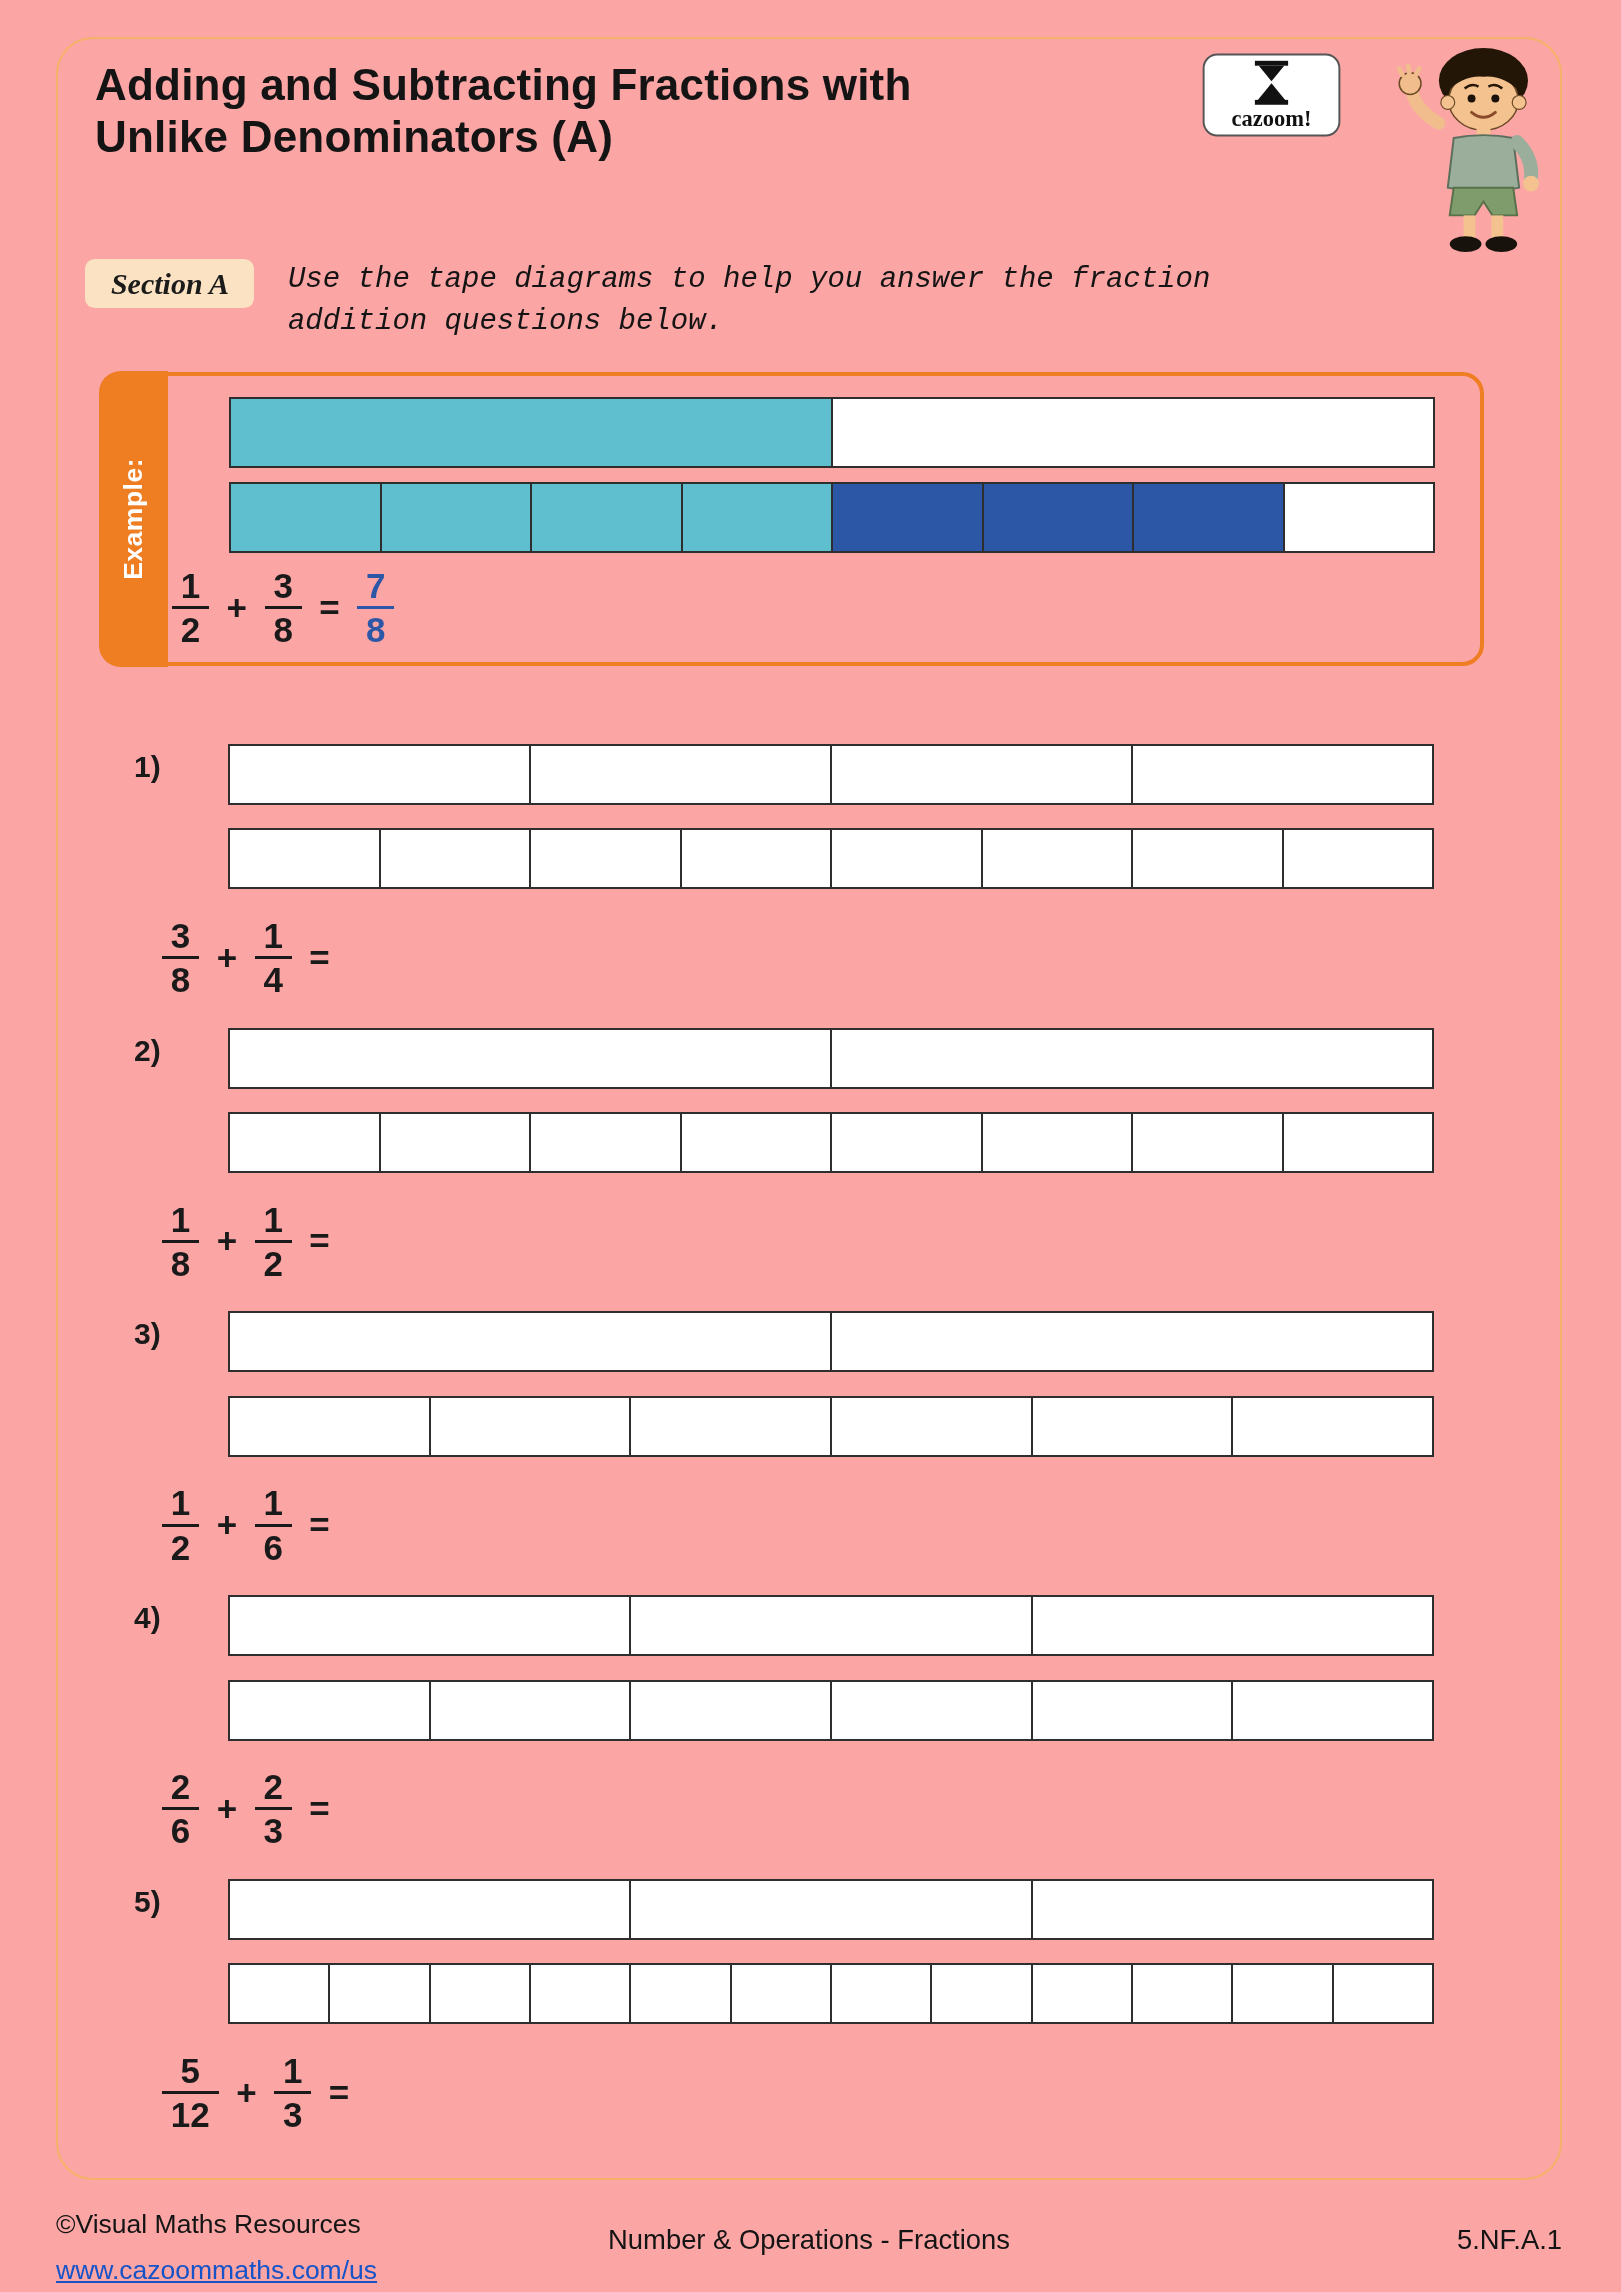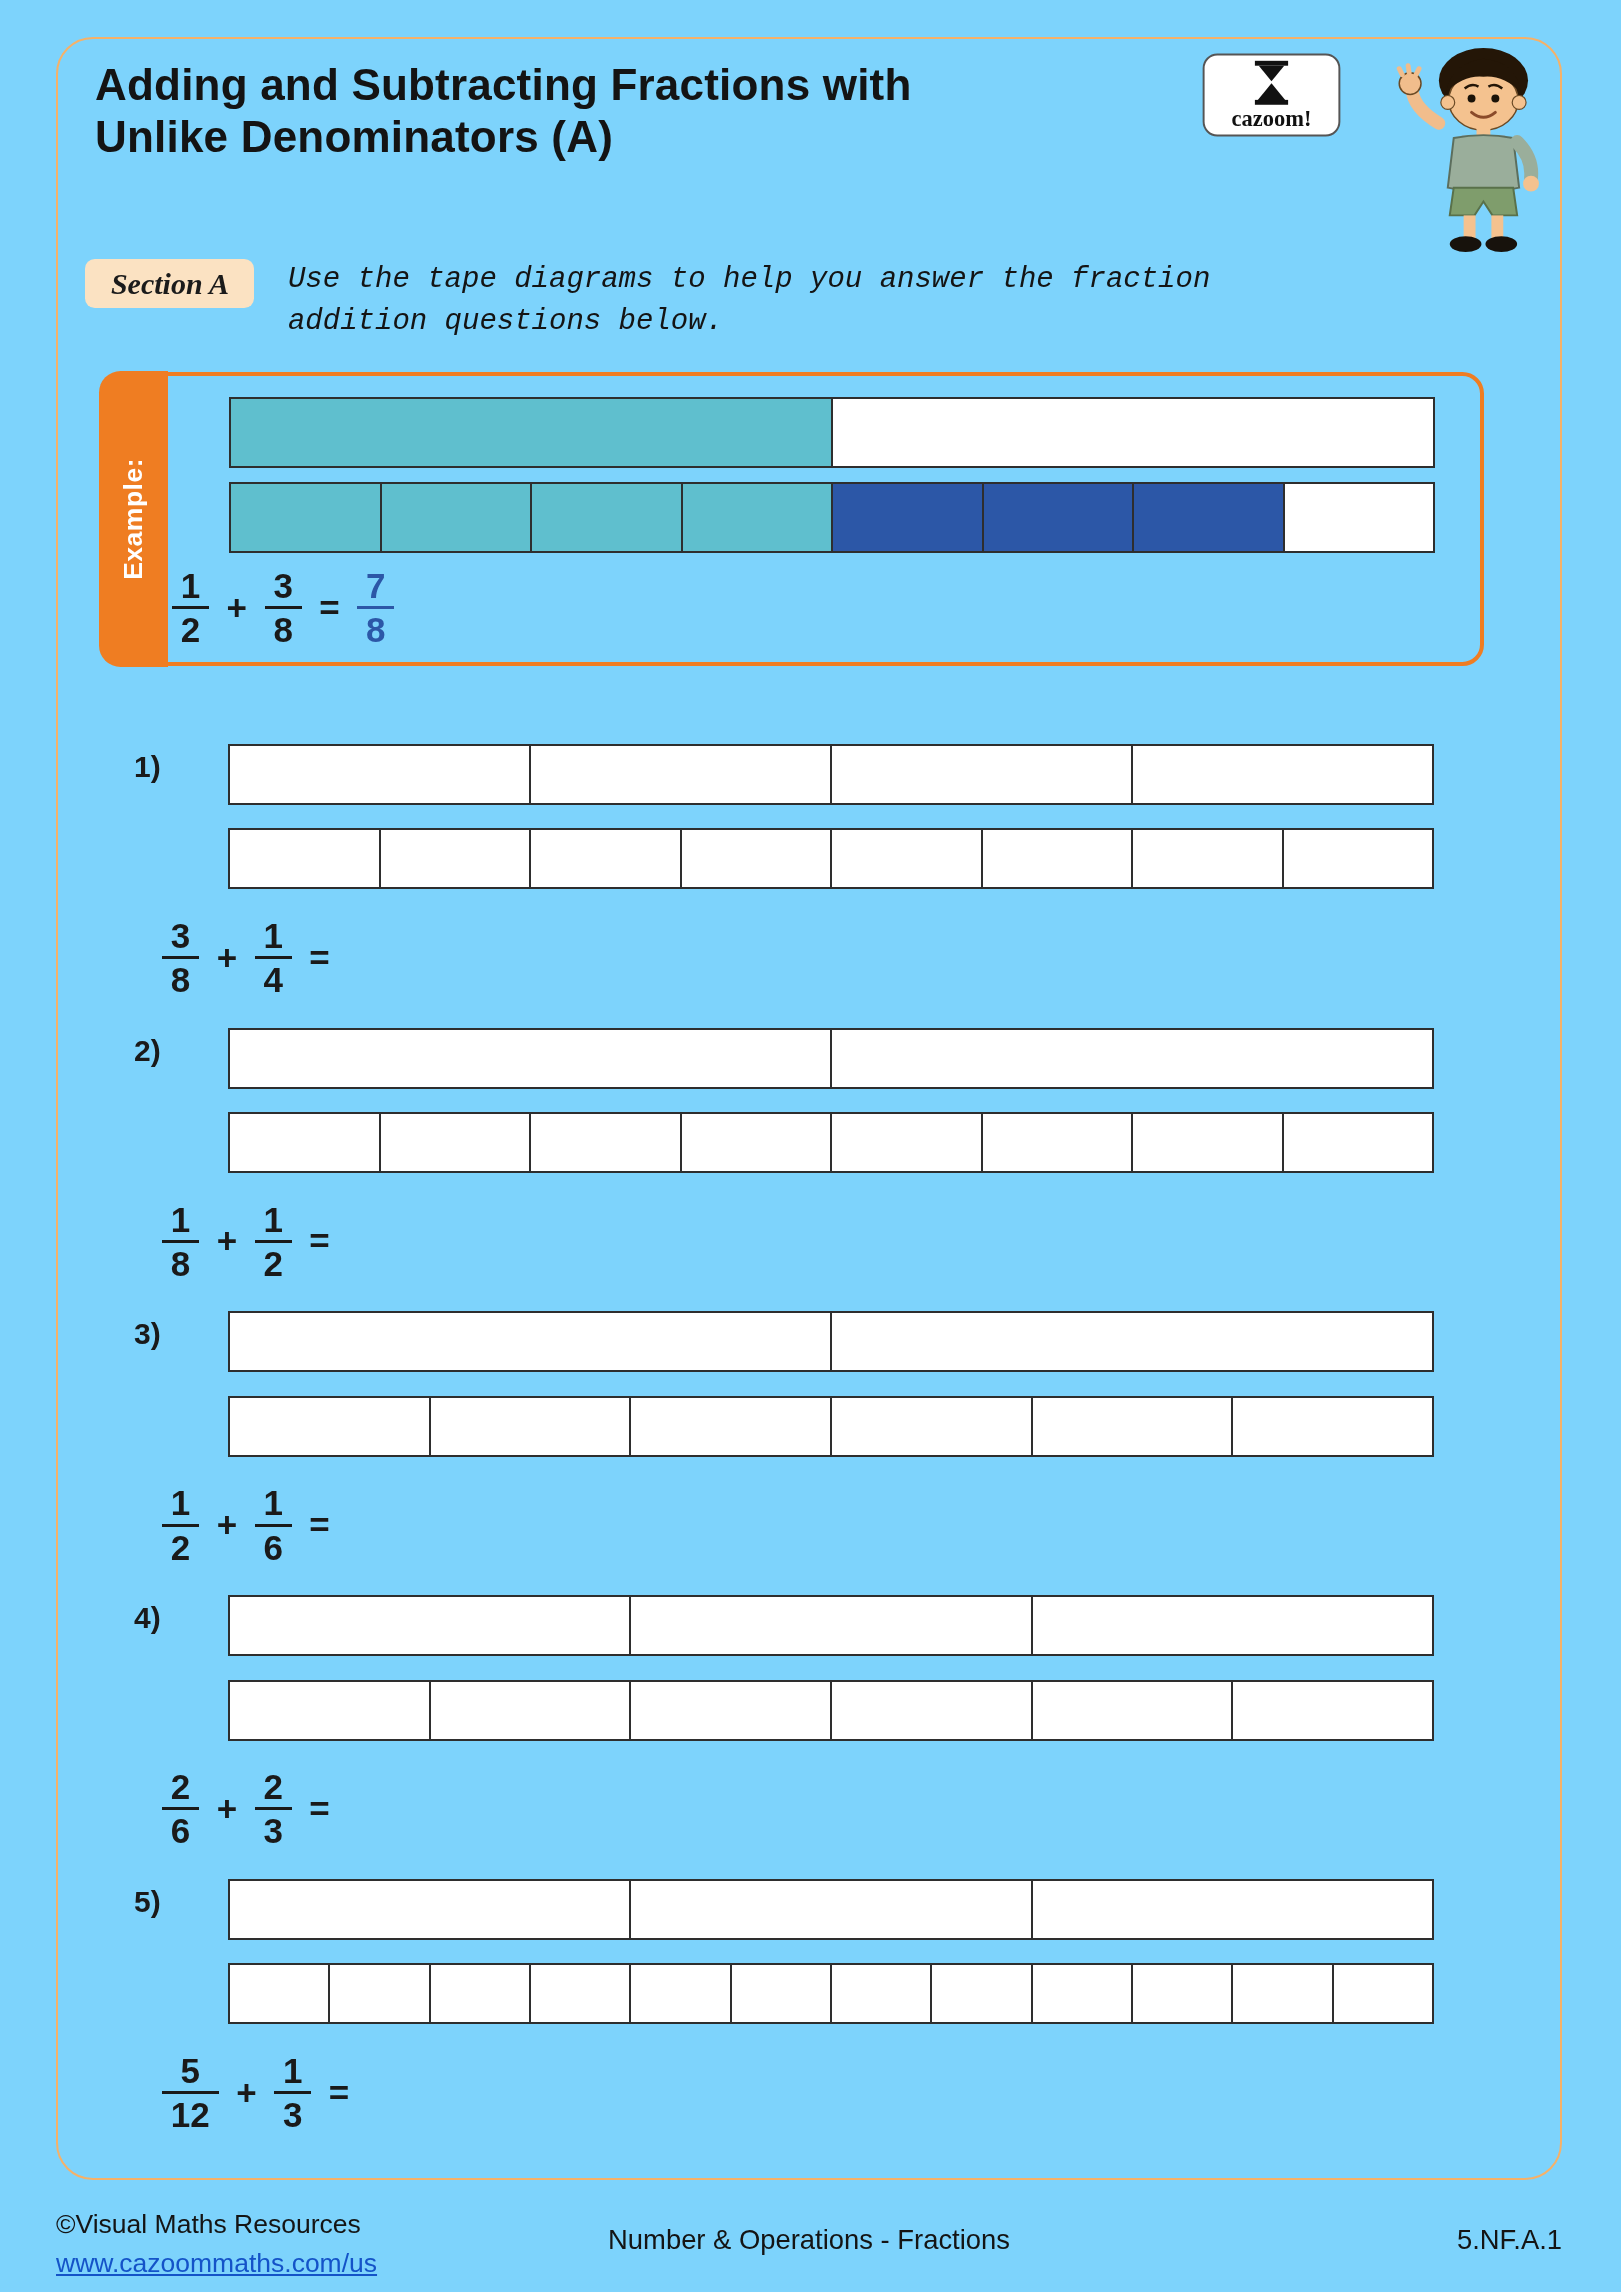--- a/index.html
+++ b/index.html
@@ -1,17 +1,17 @@
 <!DOCTYPE html>
 <html><head>
 <meta charset="utf-8">
 <style>
   * { margin:0; padding:0; box-sizing:border-box; }
   body { font-family:"Liberation Sans", sans-serif; background:#ffffff; }
-  .sheet { position:relative; width:1621px; height:2293px; background:#7dd3fc; overflow:hidden; }
+  .sheet { position:relative; width:1621px; height:2293px; background:#fca5a5; overflow:hidden; }
 
   
   .frame { position:absolute; left:56px; top:37px; width:1506px; height:2143px;
            border:2.9px solid #F6B168; border-radius:37px; }
 
   
   .header { position:relative; height:208px; }
   .title { position:absolute; left:37px; top:19.6px; font-size:44px; font-weight:700;
            line-height:1.2; color:#141414; letter-spacing:0.2px; }
   .logo { position:absolute; left:1144px; top:13.7px; }
@@ -58,21 +58,21 @@
               font-size:35px; font-weight:bold; line-height:1.12; color:#1a1a1a; }
   .fraction .num, .fraction .den { padding:1px 8.8px; min-width:29px; text-align:center; }
   .fraction .den { border-top:3.4px solid currentColor; }
   .op { font-size:35px; font-weight:bold; margin:0 17.6px; color:#1a1a1a; }
 
   
   .footer { position:absolute; left:56px; top:2209px; width:1506px;
             display:grid; grid-template-columns:1fr auto 1fr; align-items:start; }
   .footer-left { font-size:26.5px; color:#141414; }
   .footer-link { color:#1453C8; text-decoration:underline; font-size:26.5px;
-                 display:inline-block; margin-top:8px; cursor:pointer; }
+                 display:inline-block; margin-top:15px; cursor:pointer; }
   .footer-center { font-size:27.4px; color:#141414; padding-top:14.7px; text-align:center; }
   .footer-right { font-size:27.4px; color:#141414; padding-top:14.7px; text-align:right; }
 </style>
 </head>
 <body>
 
 <div class="sheet">
   <div class="frame">
 
     <div class="header">

